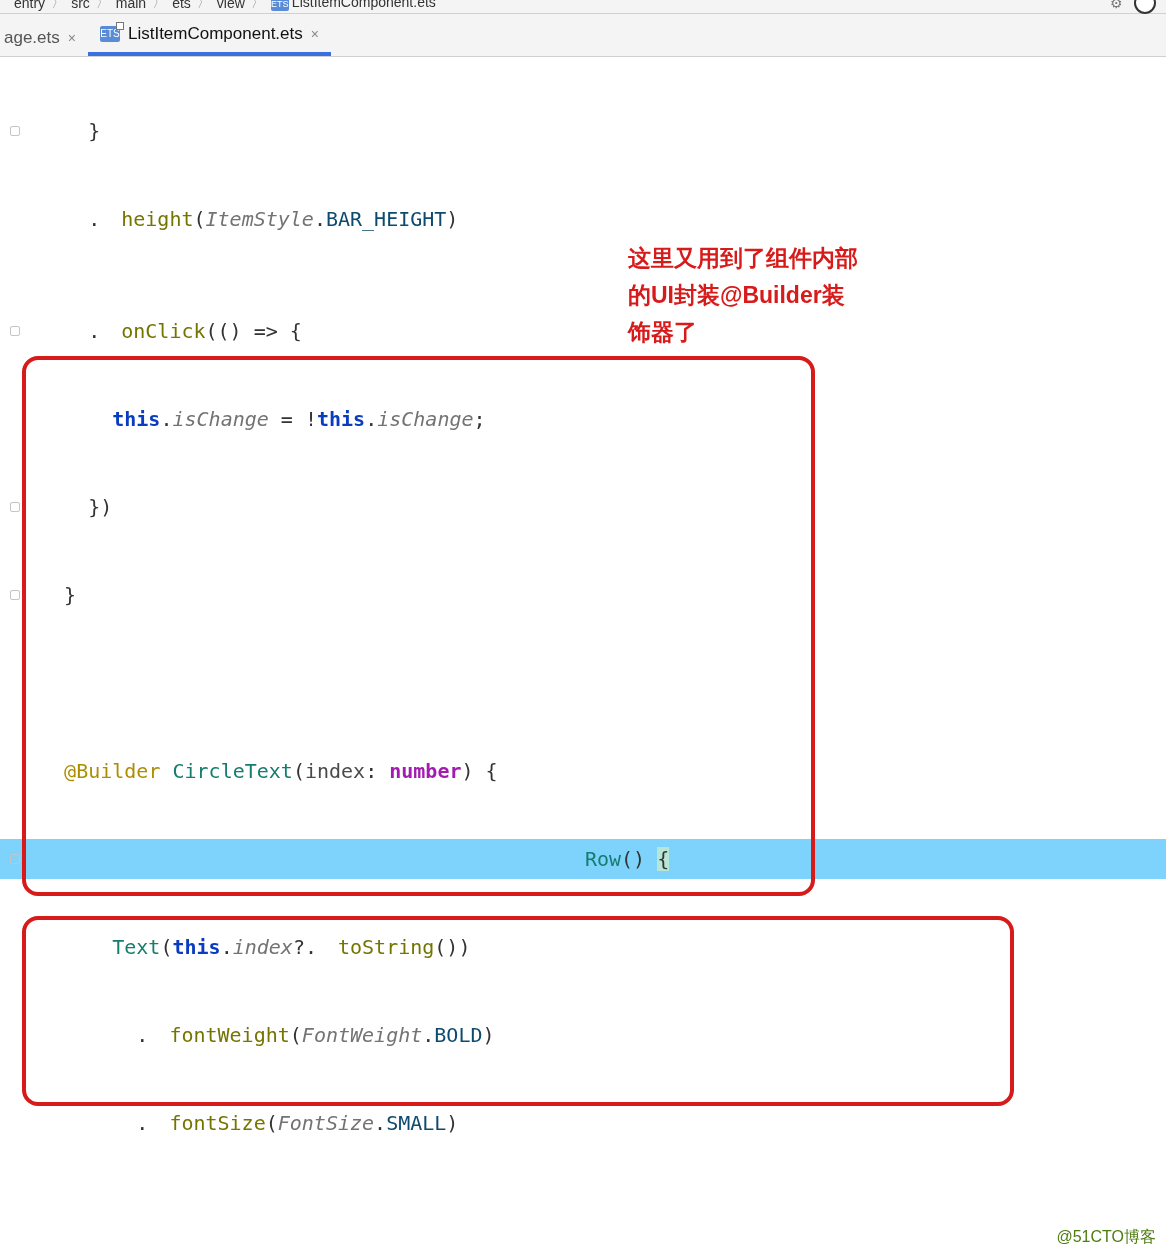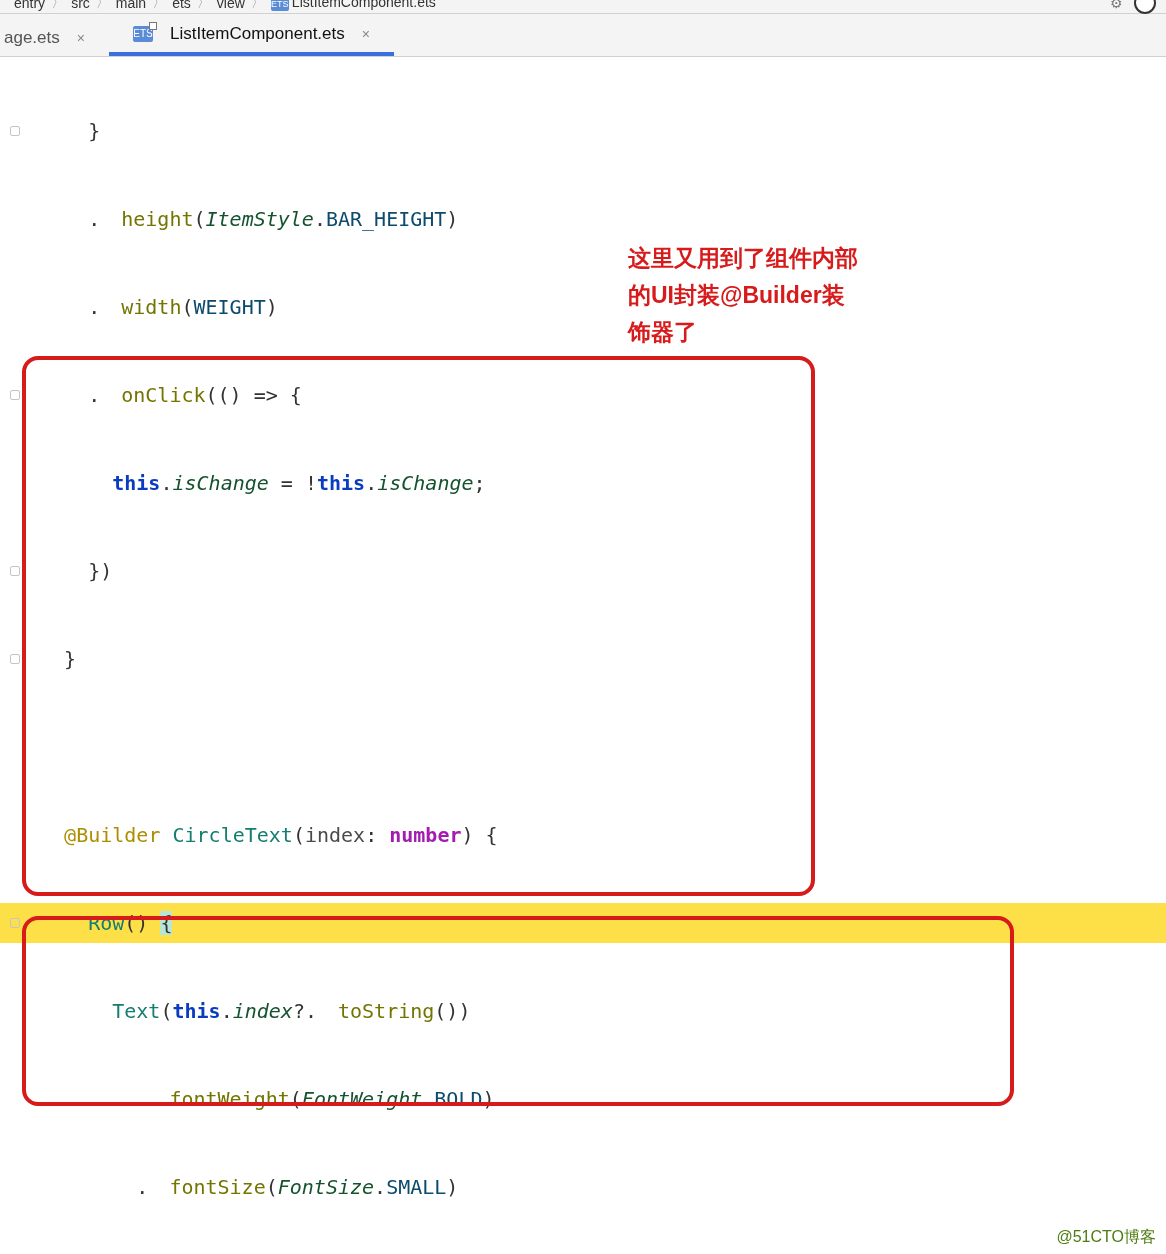--- a/index.html
+++ b/index.html
@@ -35,24 +35,24 @@
   .tab-bar {
     height: 43px;
     background: #f4f4f4;
     border-bottom: 1px solid #d0d0d0;
     display: flex;
     align-items: flex-end;
     font-family: -apple-system, sans-serif;
     font-size: 17px;
   }
   .tab {
-    padding: 8px 24px;
+    padding: 8px 12px;
     display: flex;
     align-items: center;
-    gap: 17px;
+    gap: 8px;
     color: #555;
     cursor: pointer;
   }
   .tab.active {
     border-bottom: 4px solid #3a6fe0;
     color: #111;
   }
   .tab .close { color: #888; font-size:14px; }
   .tab .ets-icon { display:inline-block; width:20px; height:16px; background:#5a8bd6; color:#fff; font-size:10px; text-align:center; line-height:16px; border-radius:2px; position:relative; }
   .tab .ets-icon::before { content:""; position:absolute; top:-4px; right:-4px; width:6px; height:6px; background:#fff; border:1px solid #777; }
@@ -63,32 +63,32 @@
     padding-top: 6px;
     white-space: pre;
     color: #333;
   }
   .line {
     height: 40px;
     line-height: 40px;
     padding-left: 40px;
     position: relative;
   }
-  .line.hl { background: #fde047; }
+  .line.hl { background: #7dd3fc; text-align: center; }
   .gutter { position:absolute; left:8px; top:0; height:40px; width:14px; display:flex; align-items:center; justify-content:center; color:#b8b8b8; font-size:12px; }
   .gutter .mark { width:10px; height:10px; border:1px solid #c5c5c5; border-radius:2px; }
 
   
   .kw { color: #0a3cc2; font-weight: 700; }          
   .ann { color: #ac8e00; }                            
   .fn  { color: #147d6e; }                            
   .m   { color: #747400; margin-left: 21px; }                         
   .pname { color:#4a4a4a; }
   .type { color:#a21caf; font-weight:700; }
-  .prop { color: #14532d; font-style: italic; }
+  .prop { color: #737373; font-style: italic; }
   .enum { color: #0c4a6e; }
   .punct { color: #333; }
   .brace-match { background:#b8e6d6; }
 
   
   .callout {
     position: absolute;
     color: #d71a1a;
     font-weight: 700;
     line-height: 1.6;
@@ -157,21 +157,20 @@
     <span class="close">×</span>
   </div>
 </div>
 
 <div class="editor">
 
 <div class="line"><span class="gutter"><span class="mark"></span></span>    <span class="punct">}</span></div>
 
 <div class="line"><span style="visibility:hidden">    </span>.<span class="m">height</span>(<span class="prop">ItemStyle</span>.<span class="enum">BAR_HEIGHT</span>)</div>
 
-<div class="line">    .<span class="m">width</span>(<span class="enum">WEIGHT</span>)</div>
 
 <div class="line"><span class="gutter"><span class="mark"></span></span>    .<span class="m">onClick</span><span>(() =&gt; {</span></div>
 
 <div class="line">      <span class="kw">this</span>.<span class="prop">isChange</span><span> = !</span><span class="kw">this</span>.<span class="prop">isChange</span><span>;</span></div>
 
 <div class="line"><span class="gutter"><span class="mark"></span></span>    <span>})</span></div>
 
 <div class="line"><span class="gutter"><span class="mark"></span></span>  <span class="punct">}</span></div>
 
 <div class="line"><span></span></div>

